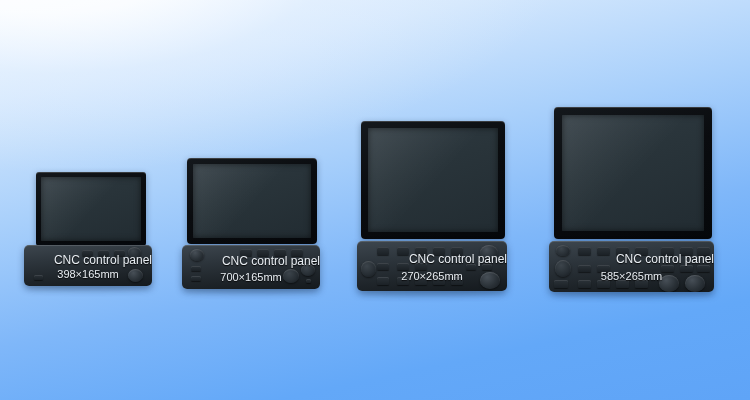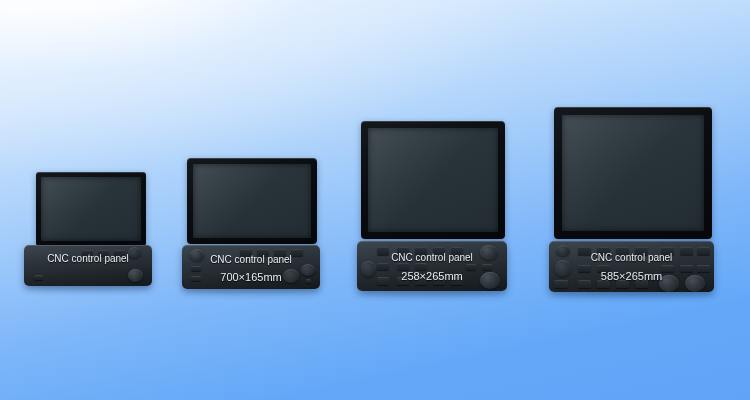--- a/index.html
+++ b/index.html
@@ -79,21 +79,21 @@
   .cpanel .plabel {
     position: absolute;
     left: 0;
     width: 100%;
     text-align: center;
     color: #e8edf2;
     text-shadow: 0 1px 1px rgba(0,0,0,0.85);
     z-index: 6;
     white-space: nowrap;
   }
-  .cpanel .pname { font-size: 10px; }
+  .cpanel .pname { font-size: 12px; text-align: right; }
   .cpanel .pdim  { font-size: 11px; }
 
   .btn {
     position: absolute;
     background: linear-gradient(180deg, #2b3238 0%, #1b2126 100%);
     border-radius: 1.5px;
     box-shadow: inset 0 1px 0 rgba(255,255,255,0.09),
                 0 1px 1px rgba(0,0,0,0.5);
   }
   .knob {
@@ -128,20 +128,21 @@
 
     <div class="cpanel" style="left:24px; top:245px; width:128px; height:41px;">
       <div class="btn" style="left:58px; top:5px; width:11px; height:6px;"></div>
       <div class="btn" style="left:74px; top:5px; width:11px; height:6px;"></div>
       <div class="btn" style="left:90px; top:5px; width:11px; height:6px;"></div>
       <div class="knob flat" style="left:104px; top:2px; width:13px; height:11px;"></div>
       <div class="knob" style="left:104px; top:24px; width:15px; height:13px;"></div>
       <div class="btn" style="left:10px; top:30px; width:9px; height:5px;"></div>
 
       <div class="plabel pname" style="top:8px;">CNC control panel</div>
+      <div class="plabel pdim" style="top:23px;">398×165mm</div>
     </div>
   </div>
 
   <div class="product" style="left:0px; top:0px;">
     <div class="shadowbar" style="left:184px; top:285px; width:134px; height:8px;"></div>
 
     <div class="monitor" style="left:187px; top:158px; width:130px; height:86px; border-radius:4px;">
       <div class="screen" style="left:6px; top:6px; right:6px; bottom:6px; border-radius:1px;"></div>
     </div>
 
@@ -183,21 +184,21 @@
       <div class="btn" style="left:58px; top:36px; width:12px; height:8px;"></div>
       <div class="btn" style="left:76px; top:36px; width:12px; height:8px;"></div>
       <div class="btn" style="left:94px; top:36px; width:12px; height:8px;"></div>
       <div class="btn" style="left:109px; top:23px; width:10px; height:6px;"></div>
       <div class="btn" style="left:125px; top:23px; width:10px; height:6px;"></div>
       <div class="knob flat" style="left:4px; top:20px; width:15px; height:16px;"></div>
       <div class="knob" style="left:123px; top:4px; width:18px; height:15px;"></div>
       <div class="knob" style="left:123px; top:31px; width:20px; height:17px;"></div>
 
       <div class="plabel pname" style="top:11px;">CNC control panel</div>
-      <div class="plabel pdim" style="top:29px;">258×265mm</div>
+      <div class="plabel pdim" style="top:29px;">270×265mm</div>
     </div>
   </div>
 
   <div class="product" style="left:0px; top:0px;">
     <div class="shadowbar" style="left:554px; top:289px; width:158px; height:8px;"></div>
 
     <div class="monitor" style="left:554px; top:107px; width:158px; height:132px; border-radius:4px;">
       <div class="screen" style="left:8px; top:8px; right:8px; bottom:8px; border-radius:1px;"></div>
     </div>
 

